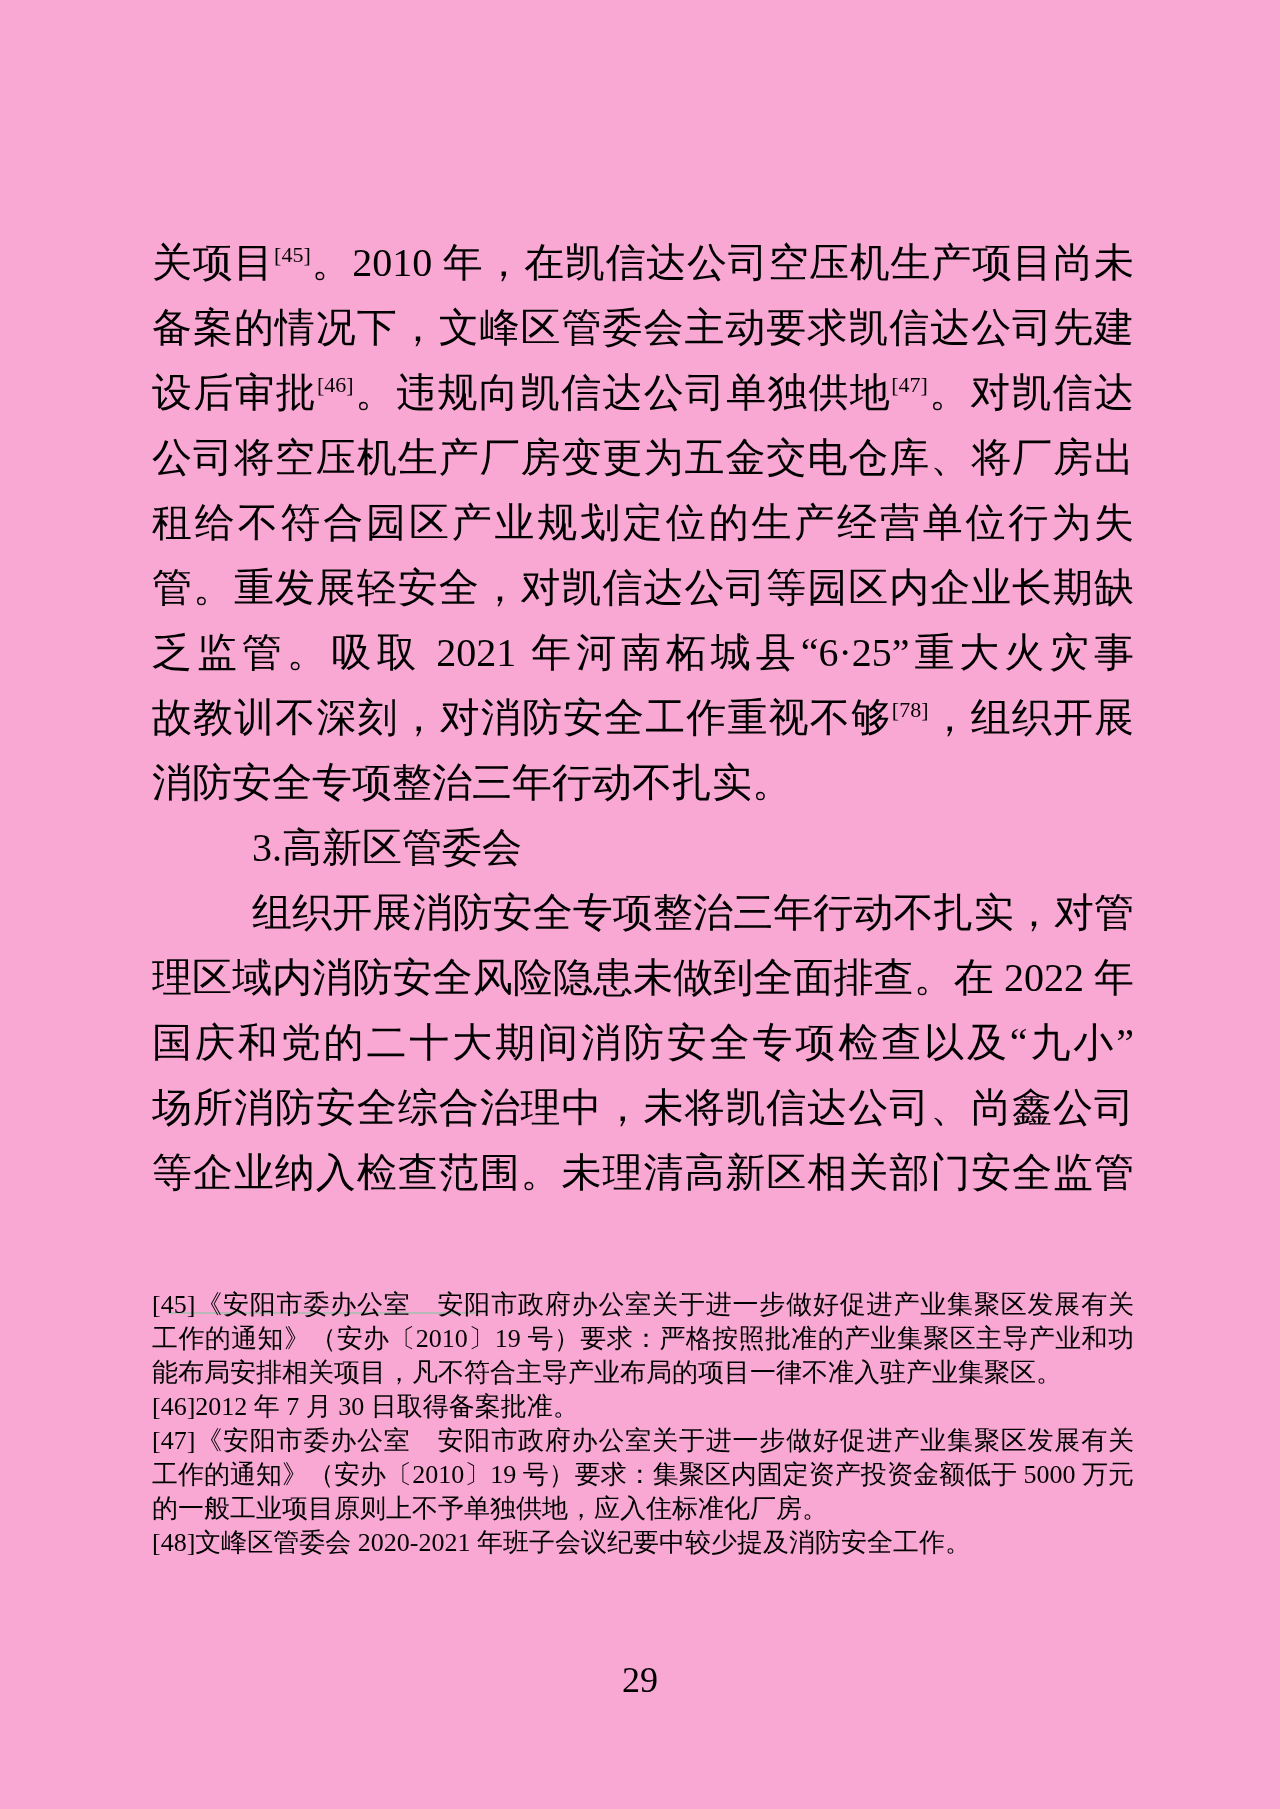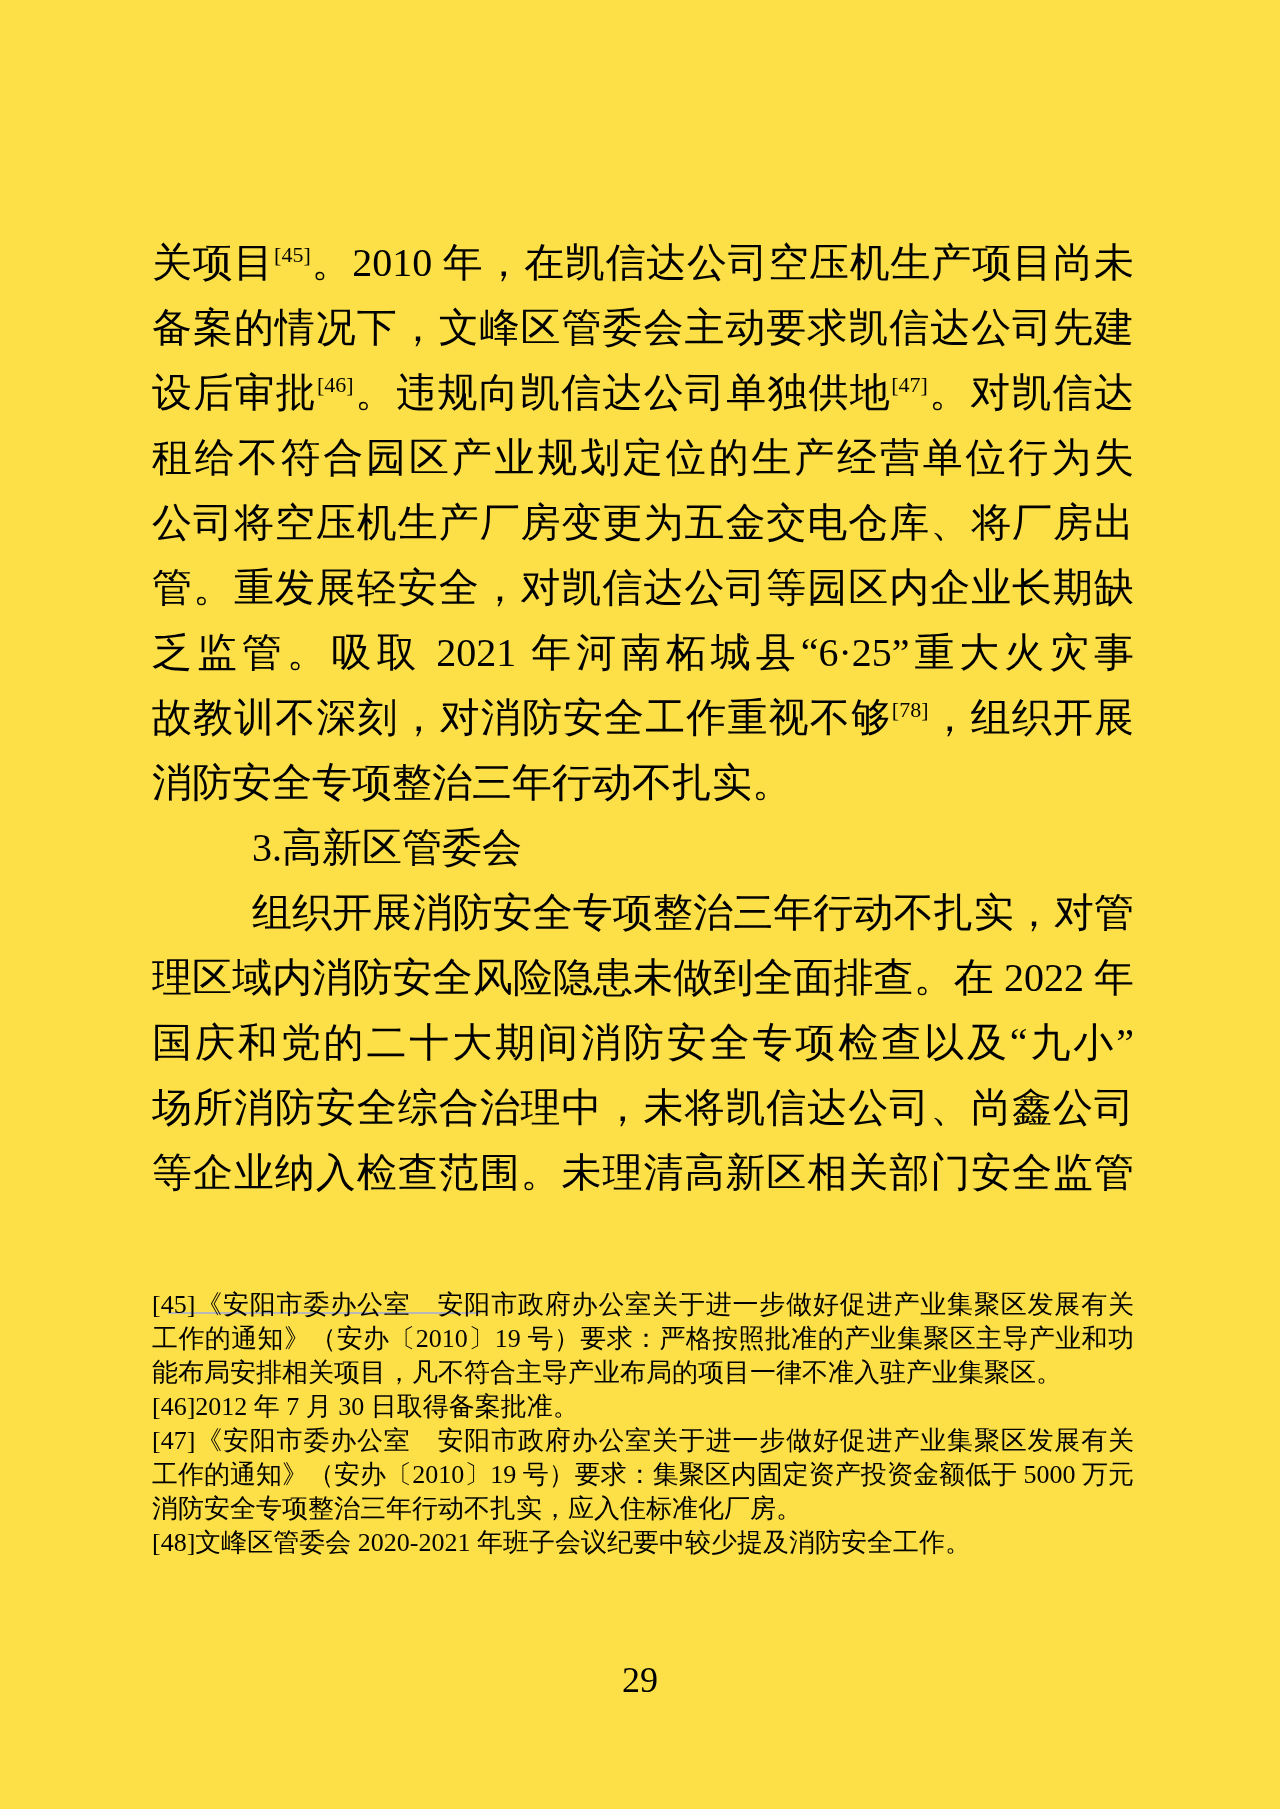--- a/index.html
+++ b/index.html
@@ -1,21 +1,21 @@
 <!DOCTYPE html>
 <html><head>
 <meta charset="utf-8">
 <style>
   * { margin:0; padding:0; box-sizing:border-box; }
   html,body { background:#e8e8e8; }
   .page {
     position:relative;
     width:1280px;
     height:1809px;
-    background:#fde047;
+    background:#f9a8d4;
     overflow:hidden;
     font-family:"Liberation Serif","DejaVu Serif",serif;
     color:#000000;
   }
   .body-text {
     position:absolute;
     left:152px;
     top:230px;
     width:982px;
   }
@@ -75,38 +75,38 @@
   }
 </style>
 </head>
 <body>
 
 <div class="page">
   <div class="body-text" id="body-lines">
       <div class="bline just"><span>关项目</span><span class="sup">[45]</span><span>。2010 年，在凯信达公司空压机生产项目尚未</span></div>
       <div class="bline just"><span>备案的情况下，文峰区管委会主动要求凯信达公司先建</span></div>
       <div class="bline just"><span>设后审批</span><span class="sup">[46]</span><span>。违规向凯信达公司单独供地</span><span class="sup">[47]</span><span>。对凯信达</span></div>
+      <div class="bline just"><span>公司将空压机生产厂房变更为五金交电仓库、将厂房出</span></div>
       <div class="bline just"><span>租给不符合园区产业规划定位的生产经营单位行为失</span></div>
-      <div class="bline just"><span>公司将空压机生产厂房变更为五金交电仓库、将厂房出</span></div>
       <div class="bline just"><span>管。重发展轻安全，对凯信达公司等园区内企业长期缺</span></div>
       <div class="bline just"><span>乏监管。吸取 2021 年河南柘城县“6·25”重大火灾事</span></div>
       <div class="bline just"><span>故教训不深刻，对消防安全工作重视不够</span><span class="sup">[78]</span><span>，组织开展</span></div>
       <div class="bline"><span>消防安全专项整治三年行动不扎实。</span></div>
       <div class="bline ind"><span>3.高新区管委会</span></div>
       <div class="bline just ind"><span>组织开展消防安全专项整治三年行动不扎实，对管</span></div>
       <div class="bline just"><span>理区域内消防安全风险隐患未做到全面排查。在 2022 年</span></div>
       <div class="bline just"><span>国庆和党的二十大期间消防安全专项检查以及“九小”</span></div>
       <div class="bline just"><span>场所消防安全综合治理中，未将凯信达公司、尚鑫公司</span></div>
       <div class="bline just"><span>等企业纳入检查范围。未理清高新区相关部门安全监管</span></div>
     </div>
   <div class="footnote-sep"></div>
   <div class="footnotes" id="footnote-lines">
       <div class="fline just">[45]《安阳市委办公室　安阳市政府办公室关于进一步做好促进产业集聚区发展有关</div>
       <div class="fline just">工作的通知》（安办〔2010〕19 号）要求：严格按照批准的产业集聚区主导产业和功</div>
       <div class="fline">能布局安排相关项目，凡不符合主导产业布局的项目一律不准入驻产业集聚区。</div>
       <div class="fline">[46]2012 年 7 月 30 日取得备案批准。</div>
       <div class="fline just">[47]《安阳市委办公室　安阳市政府办公室关于进一步做好促进产业集聚区发展有关</div>
       <div class="fline just">工作的通知》（安办〔2010〕19 号）要求：集聚区内固定资产投资金额低于 5000 万元</div>
-      <div class="fline">消防安全专项整治三年行动不扎实，应入住标准化厂房。</div>
+      <div class="fline">的一般工业项目原则上不予单独供地，应入住标准化厂房。</div>
       <div class="fline">[48]文峰区管委会 2020-2021 年班子会议纪要中较少提及消防安全工作。</div>
     </div>
   <div class="page-number">29</div>
 </div>
 
 </body></html>

